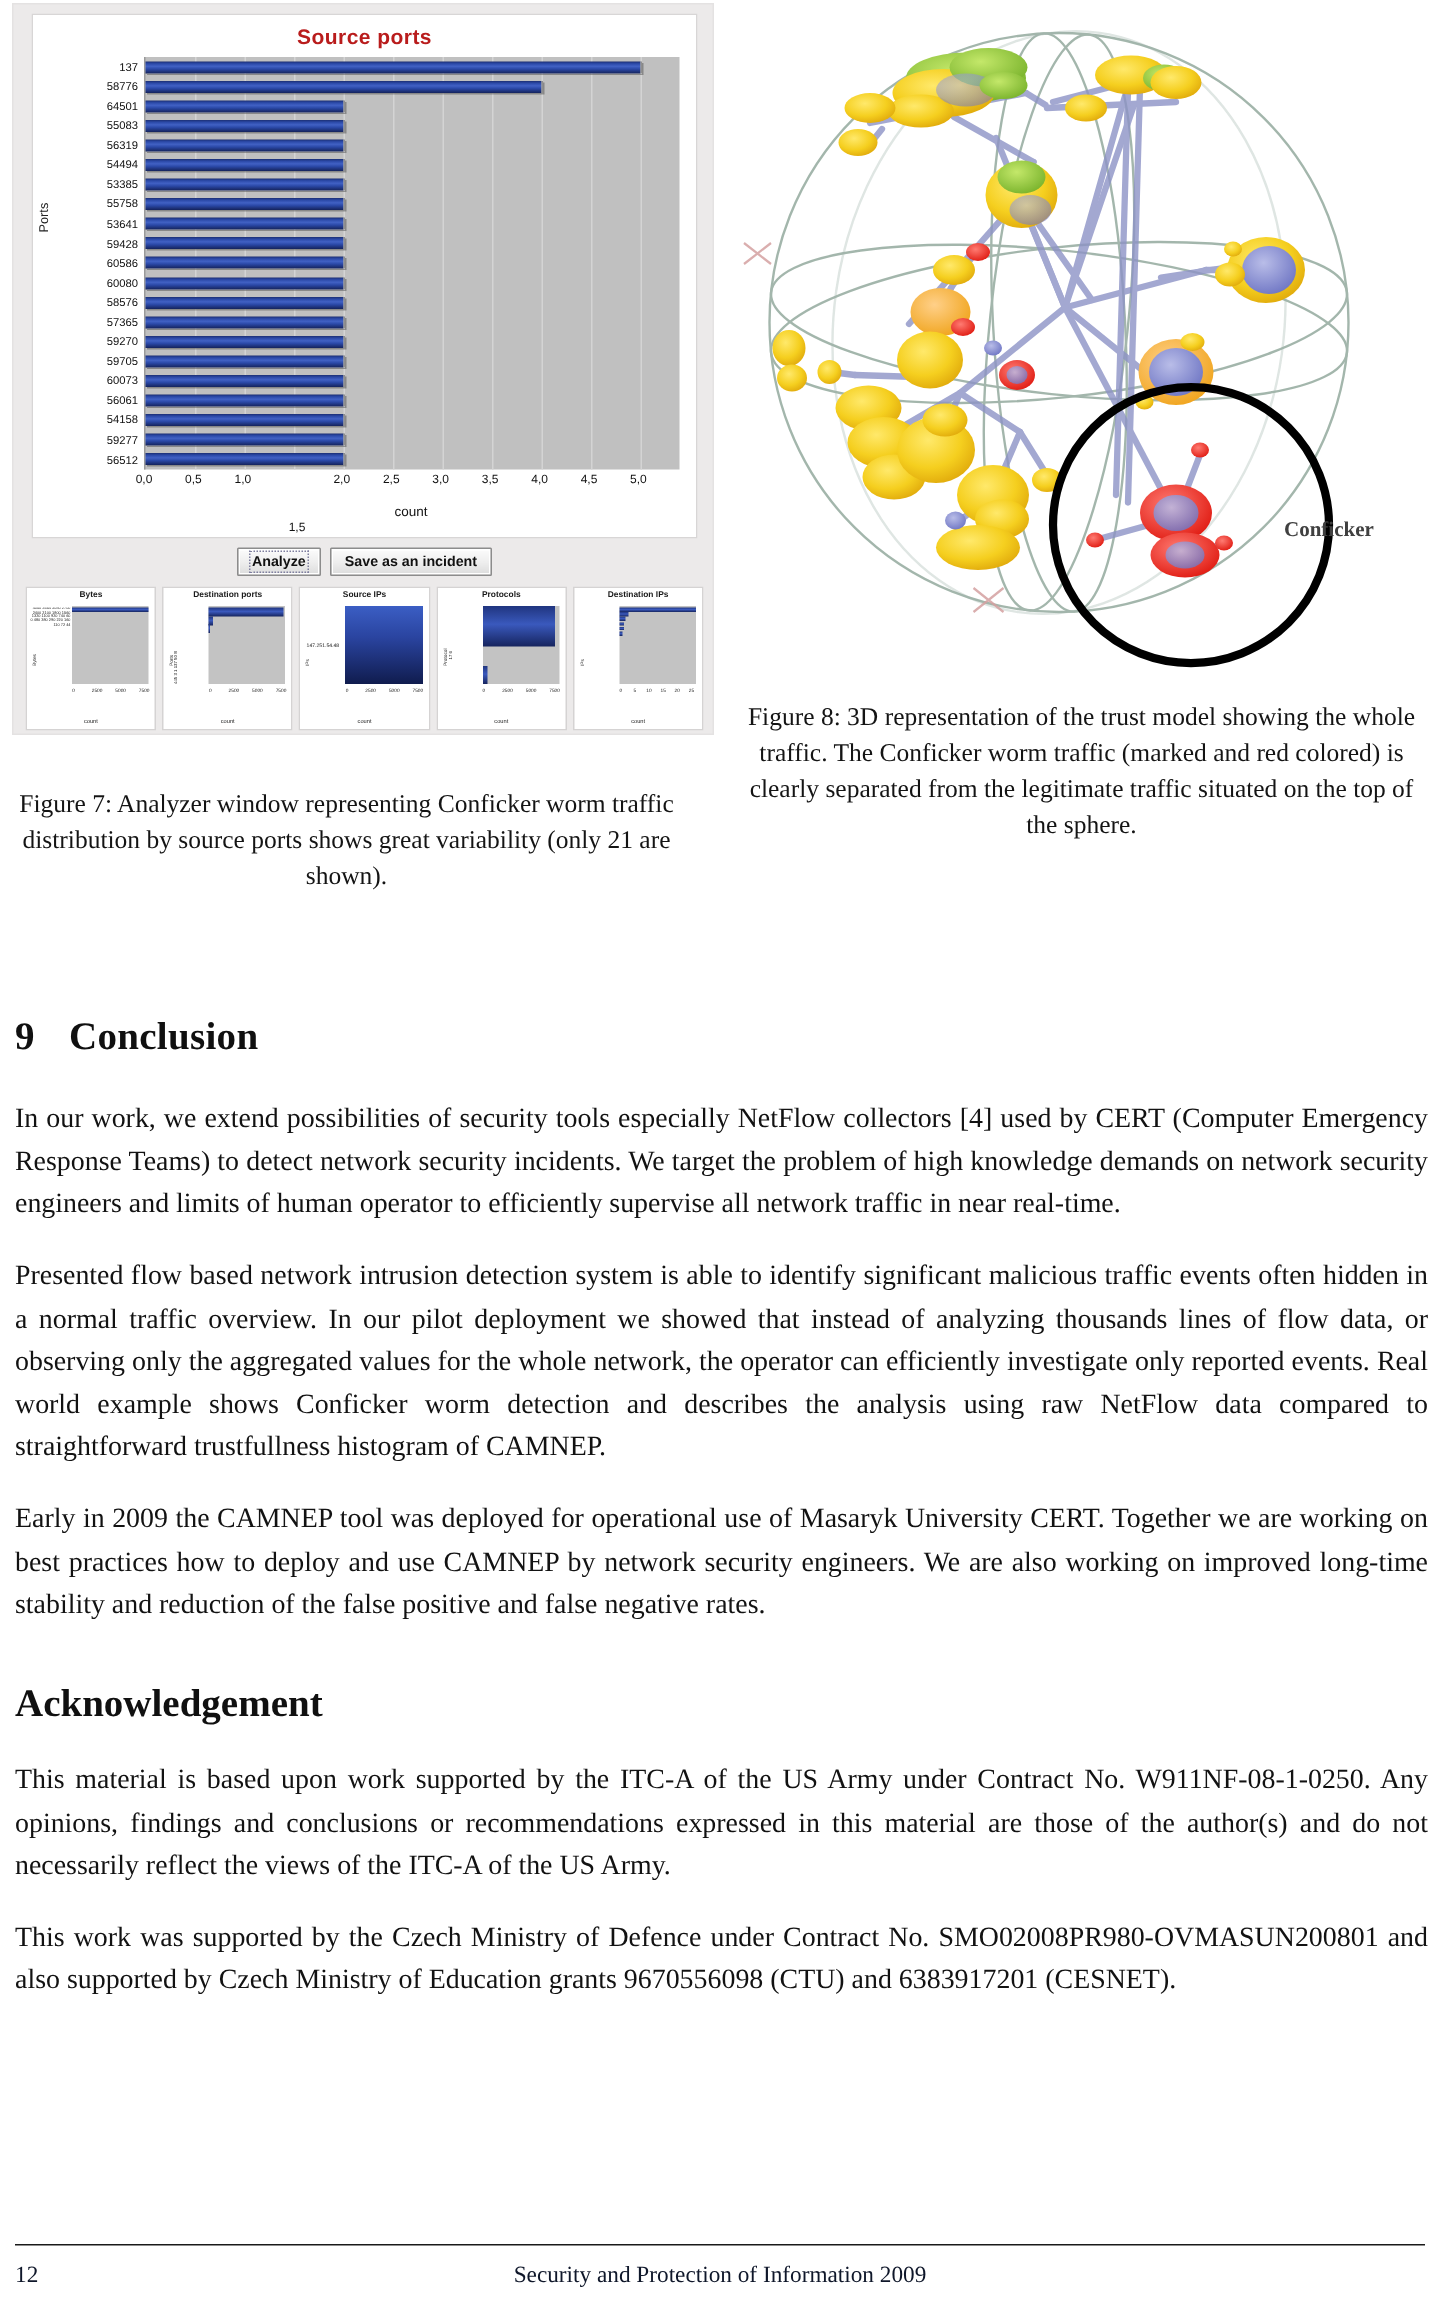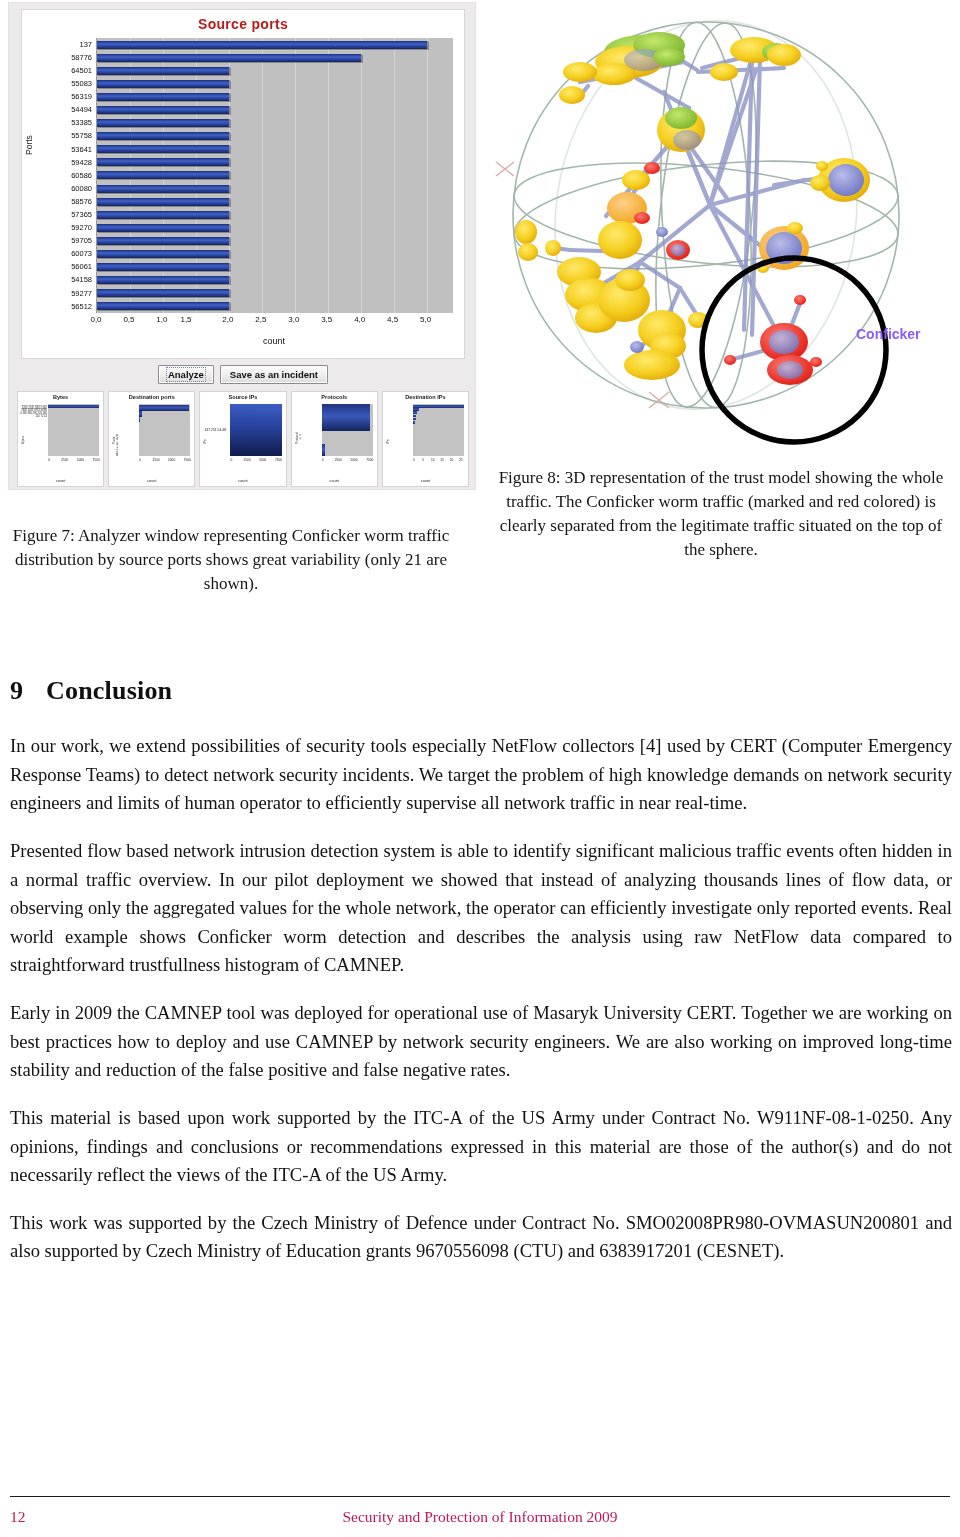--- a/index.html
+++ b/index.html
@@ -270,25 +270,25 @@
   }
 
   
   #sphere-figure {
     position: absolute;
     left: 484px; top: 0px;
     width: 476px; height: 462px;
   }
   #conficker-label {
     position: absolute;
-    left: 856px; top: 326px;
-    font-family: Liberation Sans, sans-serif;
+    left: 856px; top: 346px;
+    font-family: Liberation Serif, serif;
     font-weight: bold;
     font-size: 14px;
-    color: #8b5cf6;
+    color: #404040;
   }
 
   
   .caption {
     position: absolute;
     text-align: center;
     font-family: "Liberation Serif", serif;
     font-size: 17px;
     line-height: 1.42;
     color: #141414;
@@ -332,21 +332,21 @@
     width: 940px; height: 0;
     border-top: 1.5px solid #1a1a1a;
   }
   #footer {
     position: absolute;
     left: 10px; top: 1504px;
     width: 940px;
     height: 26px;
     font-family: "Liberation Serif", serif;
     font-size: 15.5px;
-    color: #be185d;
+    color: #0f172a;
   }
   #page-number { position: absolute; left: 0; top: 4px; }
   #footer-center {
     position: absolute; left: 0; top: 4px; width: 100%;
     text-align: center;
   }
 </style>
 </head>
 <body>
 
@@ -459,21 +459,21 @@
             <div class="bar-row">
               <div class="bar" style="width: 131.852px;"></div>
             </div>
           </div>
       </div>
 
       <div id="xaxis">
           <span class="xtick" style="left: 0px;">0,0</span>
           <span class="xtick" style="left: 32.963px;">0,5</span>
           <span class="xtick" style="left: 65.9259px;">1,0</span>
-          <span class="xtick" style="left: 90px;">1,5</span>
+          <span class="xtick" style="left: 102px; margin-top: 32px;">1,5</span>
           <span class="xtick" style="left: 131.852px;">2,0</span>
           <span class="xtick" style="left: 164.815px;">2,5</span>
           <span class="xtick" style="left: 197.778px;">3,0</span>
           <span class="xtick" style="left: 230.741px;">3,5</span>
           <span class="xtick" style="left: 263.704px;">4,0</span>
           <span class="xtick" style="left: 296.667px;">4,5</span>
           <span class="xtick" style="left: 329.63px;">5,0</span>
         </div>
       <div id="xaxis-title">count</div>
     </div>
@@ -731,20 +731,21 @@
 <div id="content">
 
   <h2 class="section-head">
     <span class="secnum">9</span><span>Conclusion</span>
   </h2>
 
   <p class="body">In our work, we extend possibilities of security tools especially NetFlow collectors [4] used by CERT (Computer Emergency Response Teams) to detect network security incidents. We target the problem of high knowledge demands on network security engineers and limits of human operator to efficiently supervise all network traffic in near real-time.</p>
   <p class="body">Presented flow based network intrusion detection system is able to identify significant malicious traffic events often hidden in a normal traffic overview. In our pilot deployment we showed that instead of analyzing thousands lines of flow data, or observing only the aggregated values for the whole network, the operator can efficiently investigate only reported events. Real world example shows Conficker worm detection and describes the analysis using raw NetFlow data compared to straightforward trustfullness histogram of CAMNEP.</p>
   <p class="body">Early in 2009 the CAMNEP tool was deployed for operational use of Masaryk University CERT. Together we are working on best practices how to deploy and use CAMNEP by network security engineers. We are also working on improved long-time stability and reduction of the false positive and false negative rates.</p>
 
+  <h2 class="ack-head">Acknowledgement</h2>
 
   <p class="body">This material is based upon work supported by the ITC-A of the US Army under Contract No. W911NF-08-1-0250. Any opinions, findings and conclusions or recommendations expressed in this material are those of the author(s) and do not necessarily reflect the views of the ITC-A of the US Army.</p>
   <p class="body">This work was supported by the Czech Ministry of Defence under Contract No. SMO02008PR980-OVMASUN200801 and also supported by Czech Ministry of Education grants 9670556098 (CTU) and 6383917201 (CESNET).</p>
 </div>
 
 <div id="footer-rule"></div>
 <div id="footer">
   <span id="page-number">12</span>
   <span id="footer-center">Security and Protection of Information 2009</span>
 </div>

